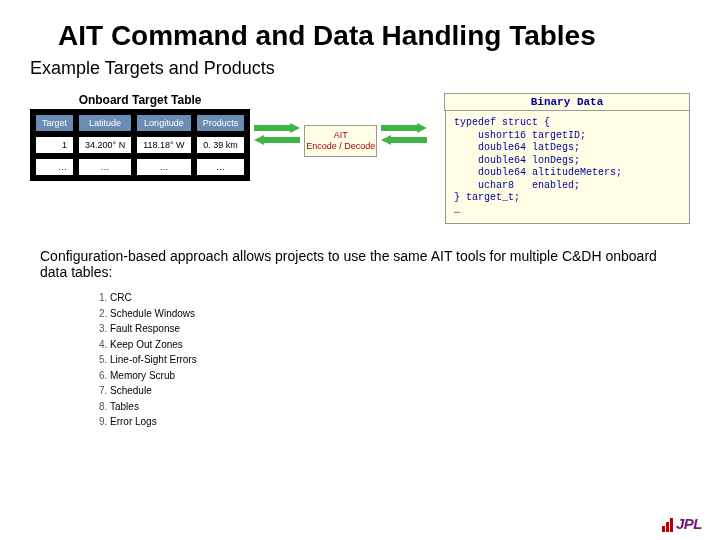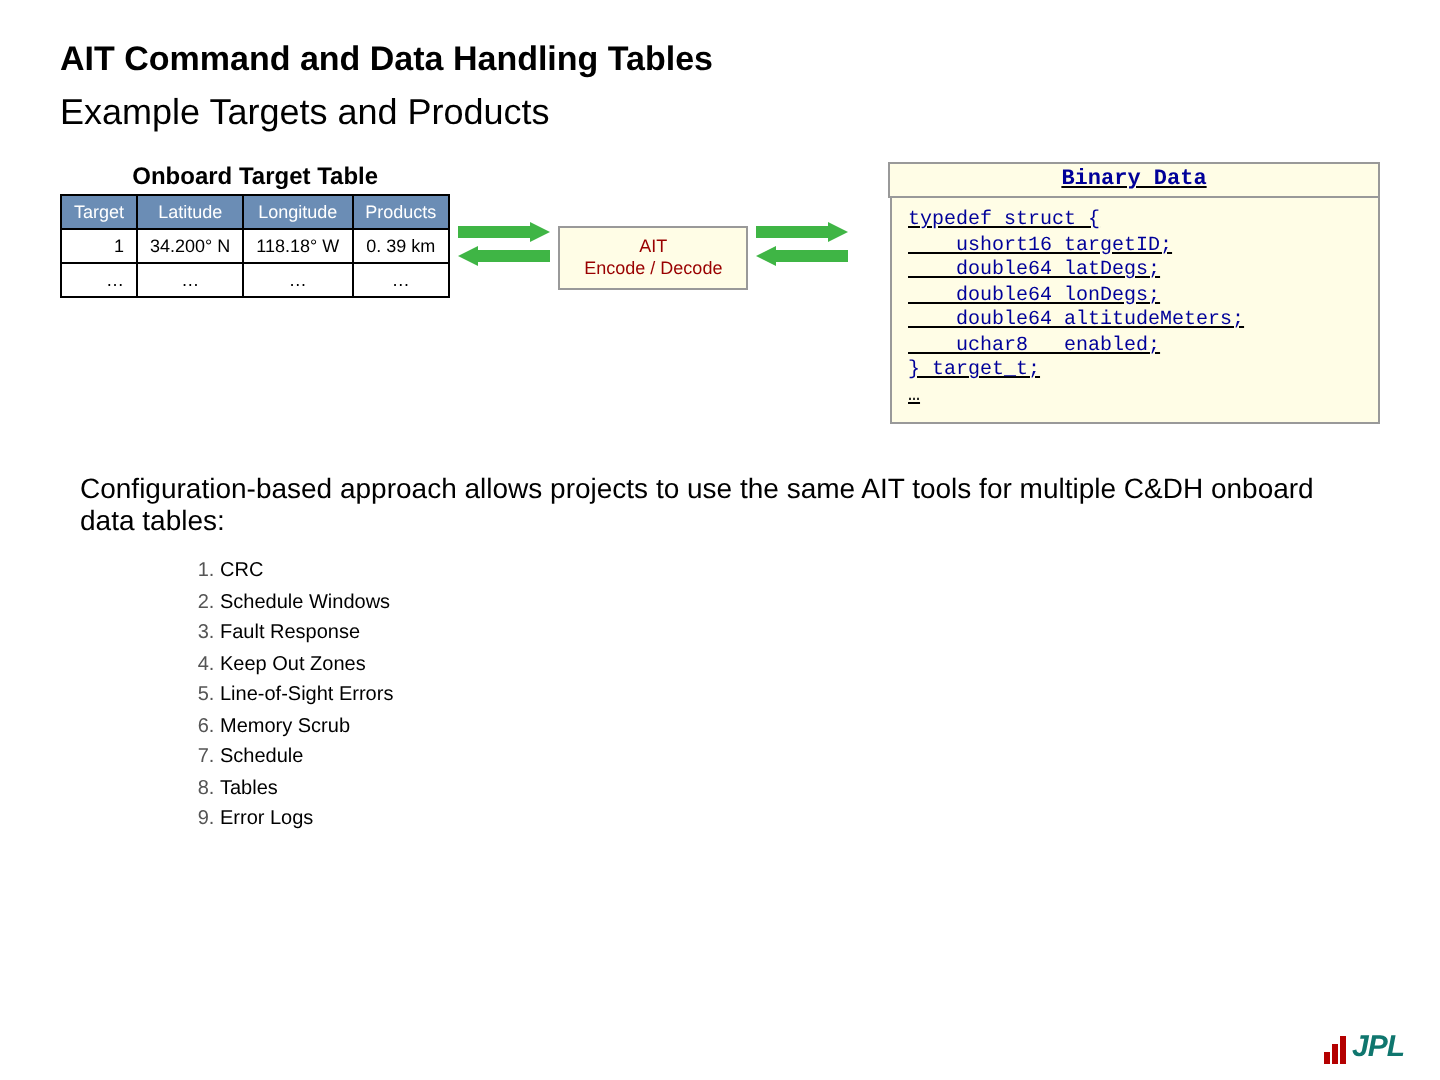--- a/index.html
+++ b/index.html
@@ -6,23 +6,24 @@
   body {
     width: 720px;
     height: 540px;
     font-family: Arial, Helvetica, sans-serif;
     background: #fff;
     position: relative;
     padding: 20px 30px;
     color: #000;
   }
   .title {
-    font-size: 17px;
+    font-size: 28px;
     font-weight: bold;
     margin-bottom: 6px;
+    margin-left: 28px;
   }
   .subtitle {
     font-size: 18px;
     margin-bottom: 14px;
   }
   .row1 {
     display: flex;
     align-items: flex-start;
     gap: 0;
     margin-bottom: 24px;
@@ -34,21 +35,21 @@
     text-align: center;
     font-size: 12px;
     font-weight: bold;
     margin-bottom: 2px;
   }
   table.target {
     border-collapse: collapse;
     font-size: 9px;
   }
   table.target th, table.target td {
-    border: 1px solid #000000;
+    border: 6px solid #000000;
     padding: 3px 6px;
     text-align: center;
     white-space: nowrap;
   }
   table.target th {
     background: #6b8db5;
     color: #fff;
     font-weight: normal;
   }
   table.target td.idcell { text-align: right; }
@@ -81,24 +82,24 @@
   .arrow.right .head { right: 0; border-left: 10px solid #3fb545; }
   .arrow.left .shaft { right: 0; width: 36px; }
   .arrow.left .head { left: 0; border-right: 10px solid #3fb545; }
   .ait-box {
     margin-top: 32px;
     border: 1px solid #999;
     background: #fffde6;
     font-size: 9px;
     color: #990000;
     text-align: center;
-    padding: 4px 12px;
+    padding: 4px 1px;
     line-height: 1.2;
   }
-  .code-wrap { flex: 1; margin-left: 6px; text-decoration: underline; }
+  .code-wrap { flex: 1; margin-left: 6px; }
   .code-caption {
     background: #fffde6;
     border: 1px solid #999;
     text-align: center;
     font-family: "Courier New", monospace;
     font-weight: bold;
     color: #000099;
     font-size: 11px;
     padding: 2px 4px;
     width: 246px;
@@ -134,21 +135,21 @@
     bottom: 8px;
     display: flex;
     align-items: flex-end;
     gap: 1px;
   }
   .logo .bars { display: flex; align-items: flex-end; gap: 1px; margin-right: 2px; }
   .logo .bar { width: 3px; background: #b40000; }
   .logo .b1 { height: 6px; }
   .logo .b2 { height: 10px; }
   .logo .b3 { height: 14px; }
-  .logo .txt { font-weight: bold; font-style: italic; color: #0f766e; font-size: 15px; letter-spacing: -0.5px; }
+  .logo .txt { font-weight: bold; font-style: italic; color: #701a75; font-size: 15px; letter-spacing: -0.5px; }
 </style>
 </head>
 <body>
 
 <h1 class="title">AIT Command and Data Handling Tables</h1>
 <div class="subtitle">Example Targets and Products</div>
 
 <div class="row1">
 
   <div class="tbl-wrap">

